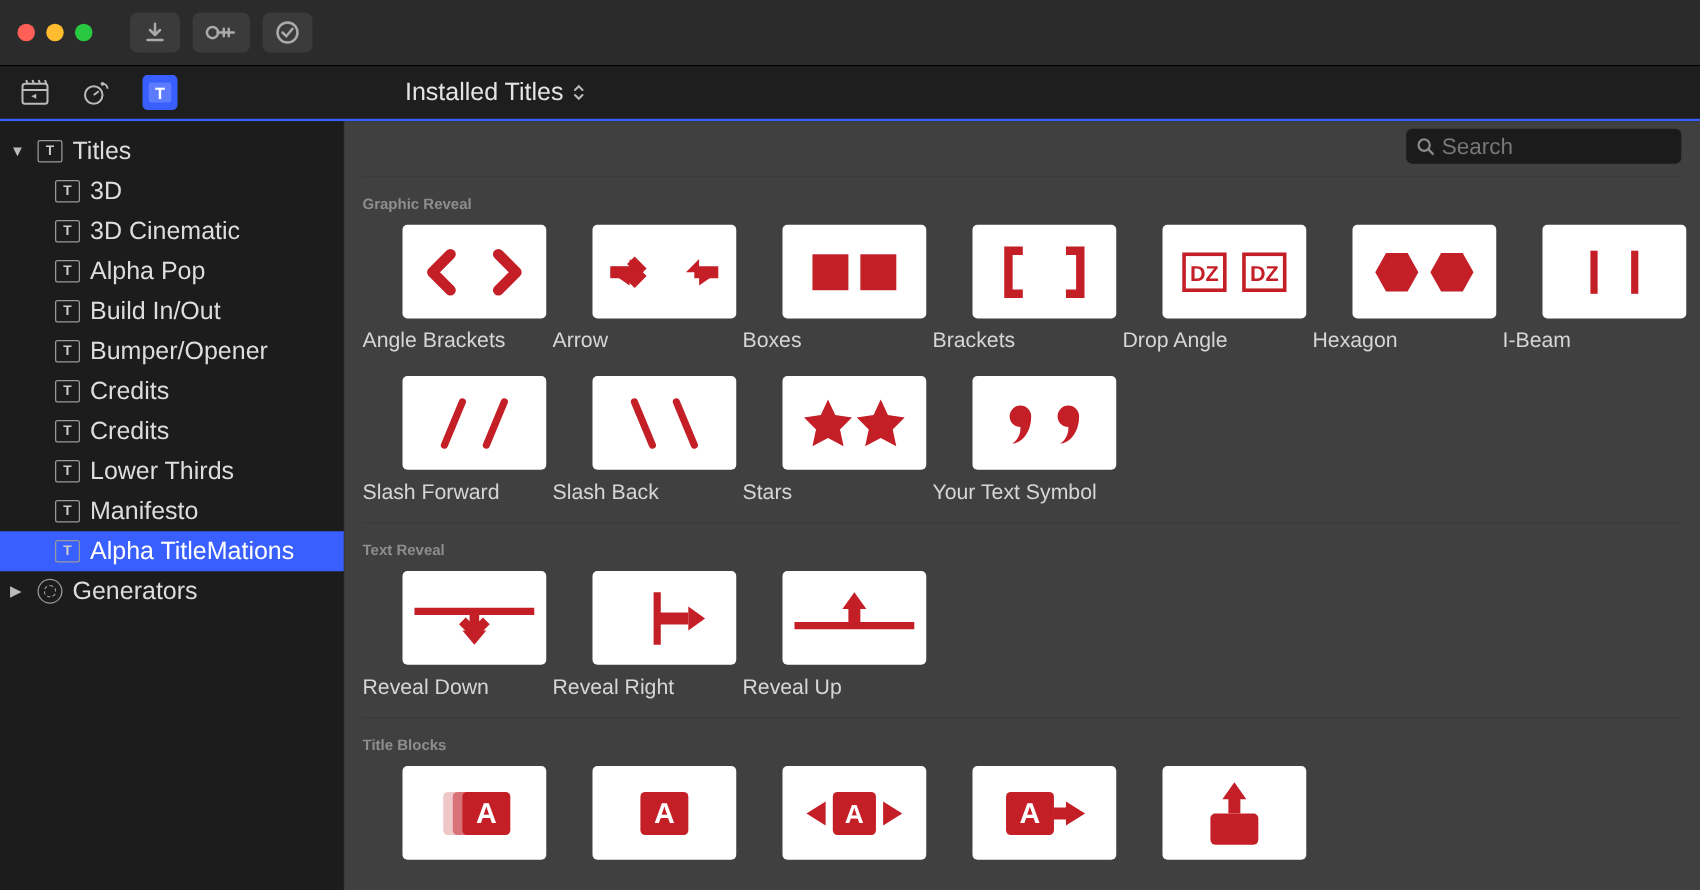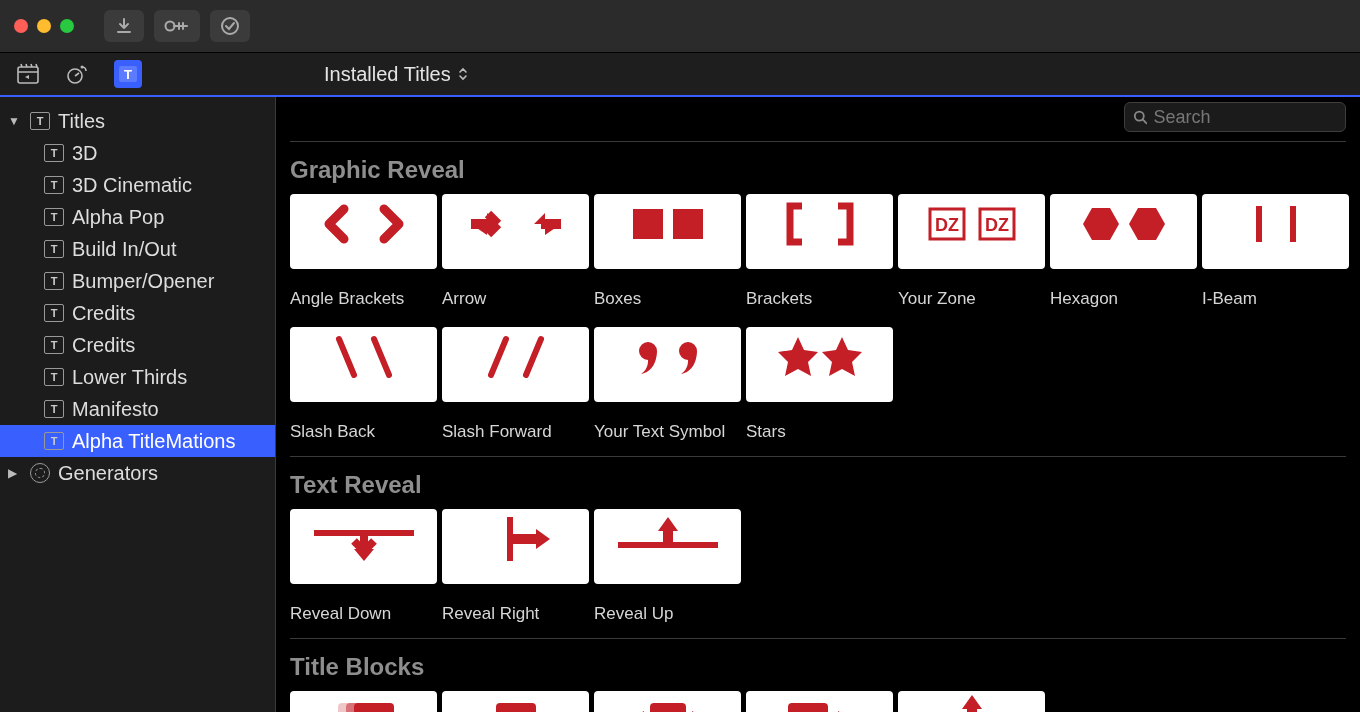--- a/index.html
+++ b/index.html
@@ -121,21 +121,21 @@
   content: "";
   position: absolute;
   inset: 4px;
   border: 1.5px dashed #999;
   border-radius: 50%;
 }
 
 
 .content {
   flex: 1;
-  background: #000000;
+  background: #404040;
   overflow: hidden;
   position: relative;
 }
 .content-top {
   height: 40px;
   display: flex;
   align-items: center;
   justify-content: flex-end;
   padding: 0 14px;
 }
@@ -162,50 +162,52 @@
 }
 .search input::placeholder { color: #777; }
 
 .scroll {
   position: absolute;
   top: 40px; left: 0; right: 0; bottom: 0;
   overflow-y: auto;
   padding: 0 14px 20px 14px;
 }
 .section-title {
-  font-size: 24px;
+  font-size: 12px;
   font-weight: 600;
   color: #8e8e8e;
   padding: 14px 0 10px 0;
   border-top: 1px solid #3a3a3a;
   margin-top: 4px;
 }
 .section-title:first-child { border-top: 1px solid #3a3a3a; }
 .grid {
   display: flex;
   flex-wrap: wrap;
   gap: 18px;
   padding-bottom: 10px;
 }
 .tile {
   width: 134px;
 }
 .thumb {
-  width: 147px;
+  width: 115px;
   height: 75px;
   background: #fff;
   border-radius: 4px;
   display: flex;
+  align-items: center;
   justify-content: center;
+  margin-left: 32px;
 }
 .thumb svg { display: block; }
 .tile-label {
   font-size: 17px;
   color: #d6d6d6;
-  margin-top: 20px;
+  margin-top: 8px;
   white-space: nowrap;
   overflow: hidden;
   text-overflow: ellipsis;
 }
 </style>
 </head>
 <body>
 
 <div class="titlebar">
   <div class="traffic">
@@ -375,21 +377,21 @@
           </div>
           <div class="tile">
             <div class="thumb">
               <svg width="120" height="60" viewBox="0 0 120 60">
                 <rect x="18" y="15" width="34" height="30" stroke="#c41e27" stroke-width="3" fill="none"></rect>
                 <text x="35" y="37" text-anchor="middle" font-size="18" font-weight="bold" fill="#c41e27">DZ</text>
                 <rect x="68" y="15" width="34" height="30" stroke="#c41e27" stroke-width="3" fill="none"></rect>
                 <text x="85" y="37" text-anchor="middle" font-size="18" font-weight="bold" fill="#c41e27">DZ</text>
               </svg>
             </div>
-            <div class="tile-label">Your Zone</div>
+            <div class="tile-label">Drop Angle</div>
           </div>
           <div class="tile">
             <div class="thumb">
               <svg width="120" height="60" viewBox="0 0 120 60">
                 <path d="M28 14h18l9 16-9 16H28l-9-16z" fill="#c41e27"></path>
                 <path d="M74 14h18l9 16-9 16H74l-9-16z" fill="#c41e27"></path>
               </svg>
             </div>
             <div class="tile-label">Hexagon</div>
           </div>
@@ -398,52 +400,52 @@
               <svg width="120" height="60" viewBox="0 0 120 60">
                 <rect x="40" y="12" width="6" height="36" fill="#c41e27"></rect>
                 <rect x="74" y="12" width="6" height="36" fill="#c41e27"></rect>
               </svg>
             </div>
             <div class="tile-label">I-Beam</div>
           </div>
           <div class="tile">
             <div class="thumb">
               <svg width="120" height="60" viewBox="0 0 120 60">
+                <line x1="50" y1="12" x2="35" y2="48" stroke="#c41e27" stroke-width="6" stroke-linecap="round"></line>
+                <line x1="85" y1="12" x2="70" y2="48" stroke="#c41e27" stroke-width="6" stroke-linecap="round"></line>
+              </svg>
+            </div>
+            <div class="tile-label">Slash Forward</div>
+          </div>
+          <div class="tile">
+            <div class="thumb">
+              <svg width="120" height="60" viewBox="0 0 120 60">
                 <line x1="35" y1="12" x2="50" y2="48" stroke="#c41e27" stroke-width="6" stroke-linecap="round"></line>
                 <line x1="70" y1="12" x2="85" y2="48" stroke="#c41e27" stroke-width="6" stroke-linecap="round"></line>
               </svg>
             </div>
             <div class="tile-label">Slash Back</div>
           </div>
           <div class="tile">
             <div class="thumb">
               <svg width="120" height="60" viewBox="0 0 120 60">
-                <line x1="50" y1="12" x2="35" y2="48" stroke="#c41e27" stroke-width="6" stroke-linecap="round"></line>
-                <line x1="85" y1="12" x2="70" y2="48" stroke="#c41e27" stroke-width="6" stroke-linecap="round"></line>
-              </svg>
-            </div>
-            <div class="tile-label">Slash Forward</div>
+                <path d="M38 10l6 13 14 2-10 10 3 14-13-7-13 7 3-14-10-10 14-2z" fill="#c41e27"></path>
+                <path d="M82 10l6 13 14 2-10 10 3 14-13-7-13 7 3-14-10-10 14-2z" fill="#c41e27"></path>
+              </svg>
+            </div>
+            <div class="tile-label">Stars</div>
           </div>
           <div class="tile">
             <div class="thumb">
               <svg width="120" height="60" viewBox="0 0 120 60">
                 <path d="M40 15a9 9 0 100 18c0 0 1 9-7 14 12-2 16-14 16-23a9 9 0 00-9-9z" fill="#c41e27"></path>
                 <path d="M80 15a9 9 0 100 18c0 0 1 9-7 14 12-2 16-14 16-23a9 9 0 00-9-9z" fill="#c41e27"></path>
               </svg>
             </div>
             <div class="tile-label">Your Text Symbol</div>
-          </div>
-          <div class="tile">
-            <div class="thumb">
-              <svg width="120" height="60" viewBox="0 0 120 60">
-                <path d="M38 10l6 13 14 2-10 10 3 14-13-7-13 7 3-14-10-10 14-2z" fill="#c41e27"></path>
-                <path d="M82 10l6 13 14 2-10 10 3 14-13-7-13 7 3-14-10-10 14-2z" fill="#c41e27"></path>
-              </svg>
-            </div>
-            <div class="tile-label">Stars</div>
           </div>
         </div>
         <div class="section-title">Text Reveal</div>
         <div class="grid">
           <div class="tile">
             <div class="thumb">
               <svg width="120" height="60" viewBox="0 0 120 60">
                 <line x1="10" y1="24" x2="110" y2="24" stroke="#c41e27" stroke-width="6"></line>
                 <path d="M60 24v18m0 0l-10-10m10 10l10-10" stroke="#c41e27" stroke-width="8" fill="none"></path>
                 <path d="M50 40h20l-10 12z" fill="#c41e27"></path>

